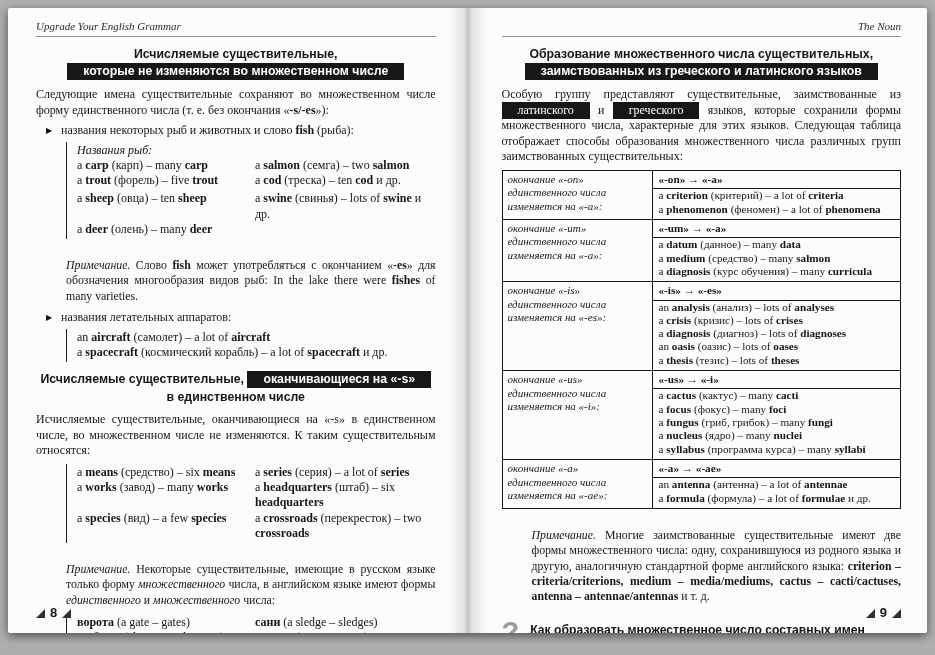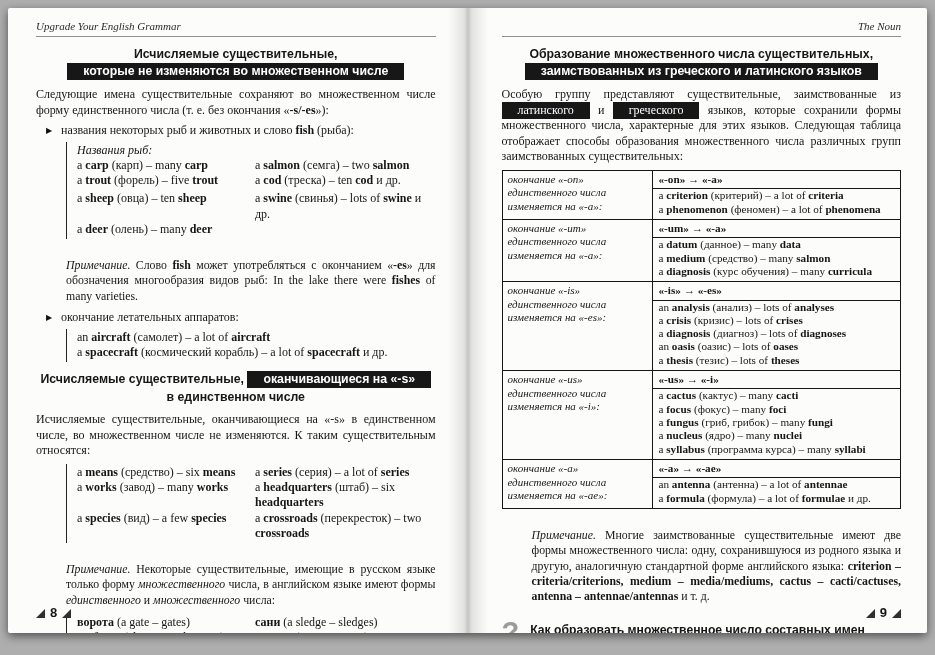--- a/index.html
+++ b/index.html
@@ -95,21 +95,21 @@
       <div class="row">
         <span class="c1">a <b>deer</b> (олень) – many <b>deer</b></span>
         <span class="c2"></span>
       </div>
     </div>
 
     <p class="note"><i>Примечание.</i> Слово <b>fish</b> может употребляться с окончанием «<b>-es</b>» для обозначения многообразия видов рыб: In the lake there were <b>fishes</b> of many varieties.</p>
 
     <div class="bullet">
       <span class="marker">▶</span>
-      <span>окончание летательных аппаратов:</span>
+      <span>названия летательных аппаратов:</span>
     </div>
 
     <div class="vocab">
       <div class="row">
         <span>an <b>aircraft</b> (самолет) – a lot of <b>aircraft</b></span>
       </div>
       <div class="row">
         <span>a <b>spacecraft</b> (космический корабль) – a lot of <b>spacecraft</b> и др.</span>
       </div>
     </div>

